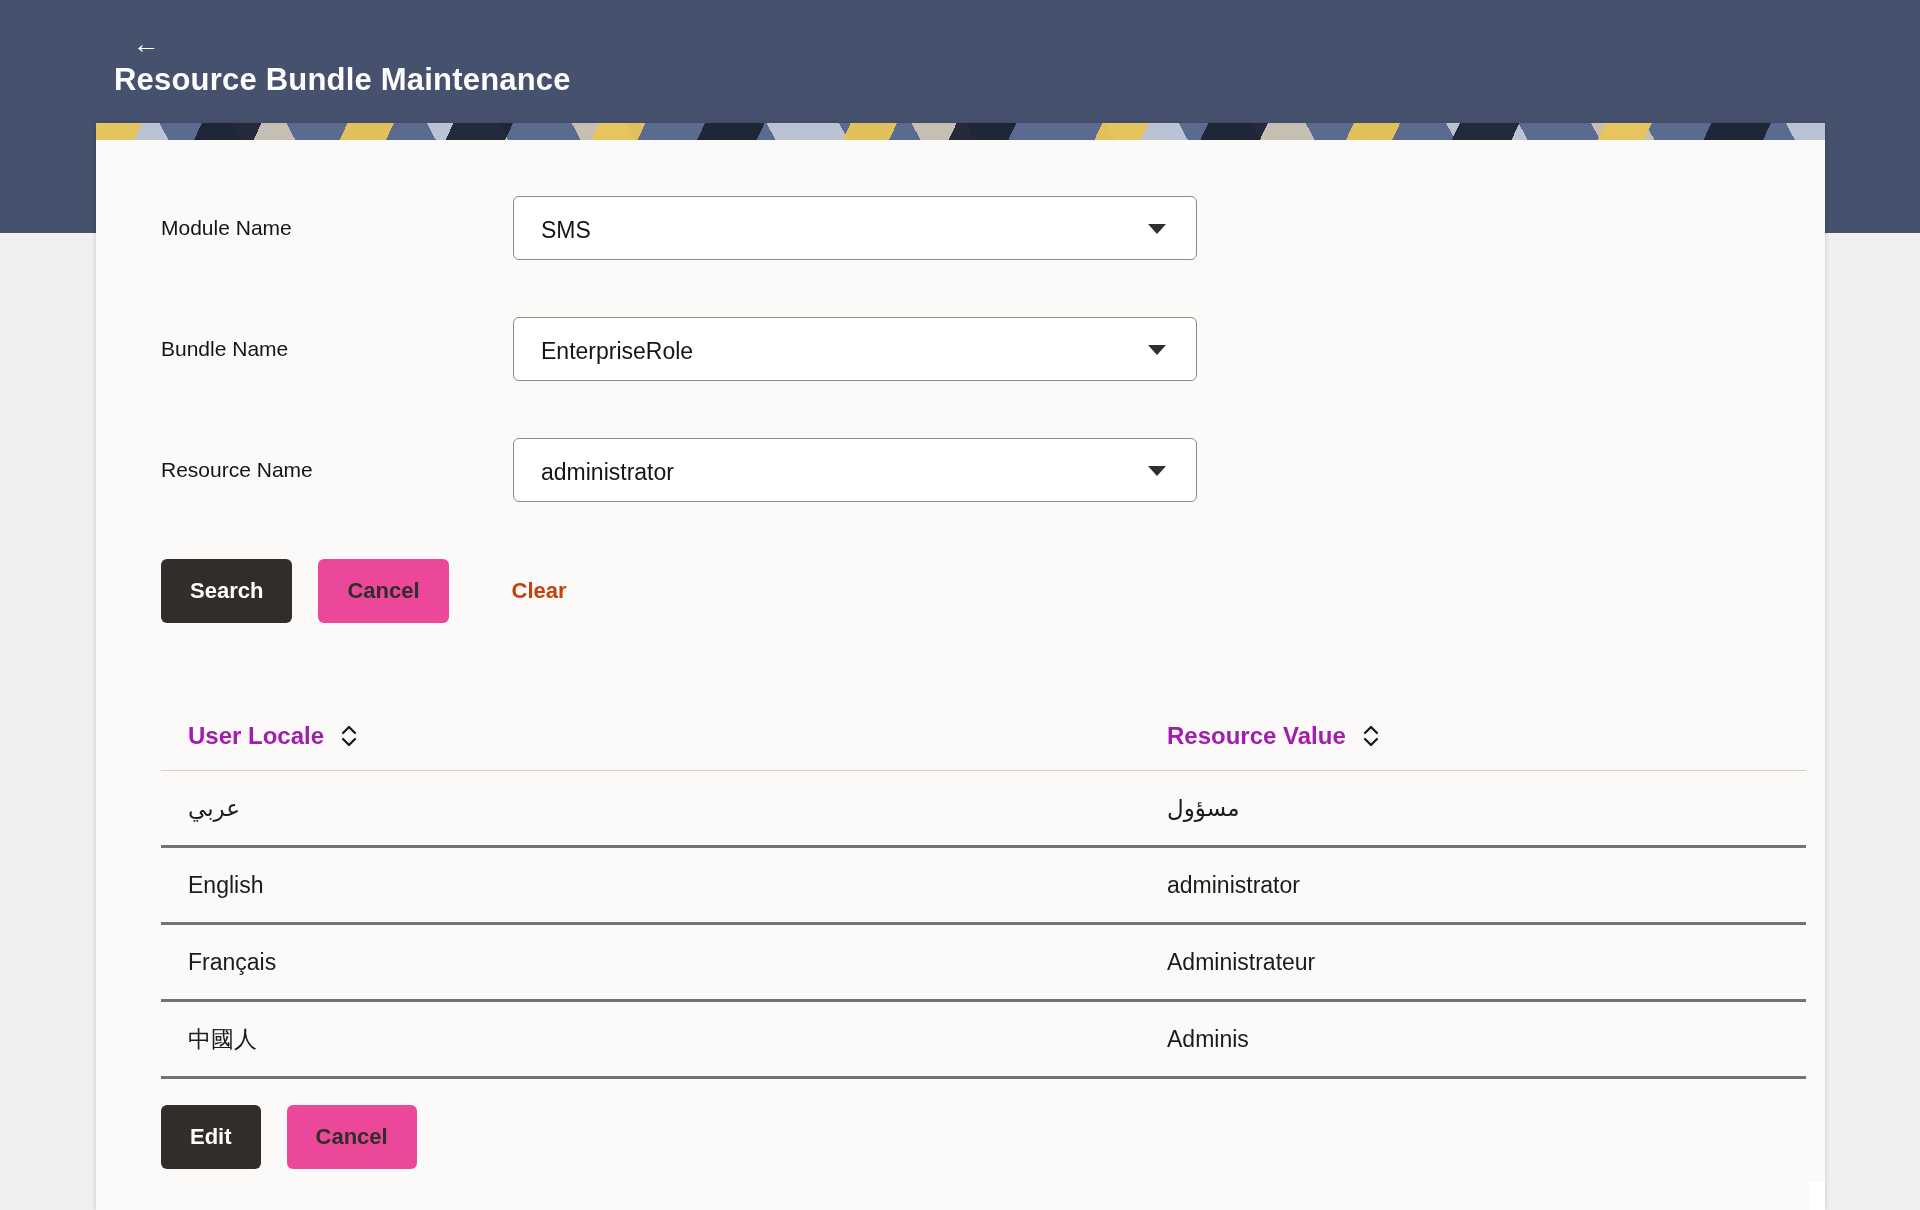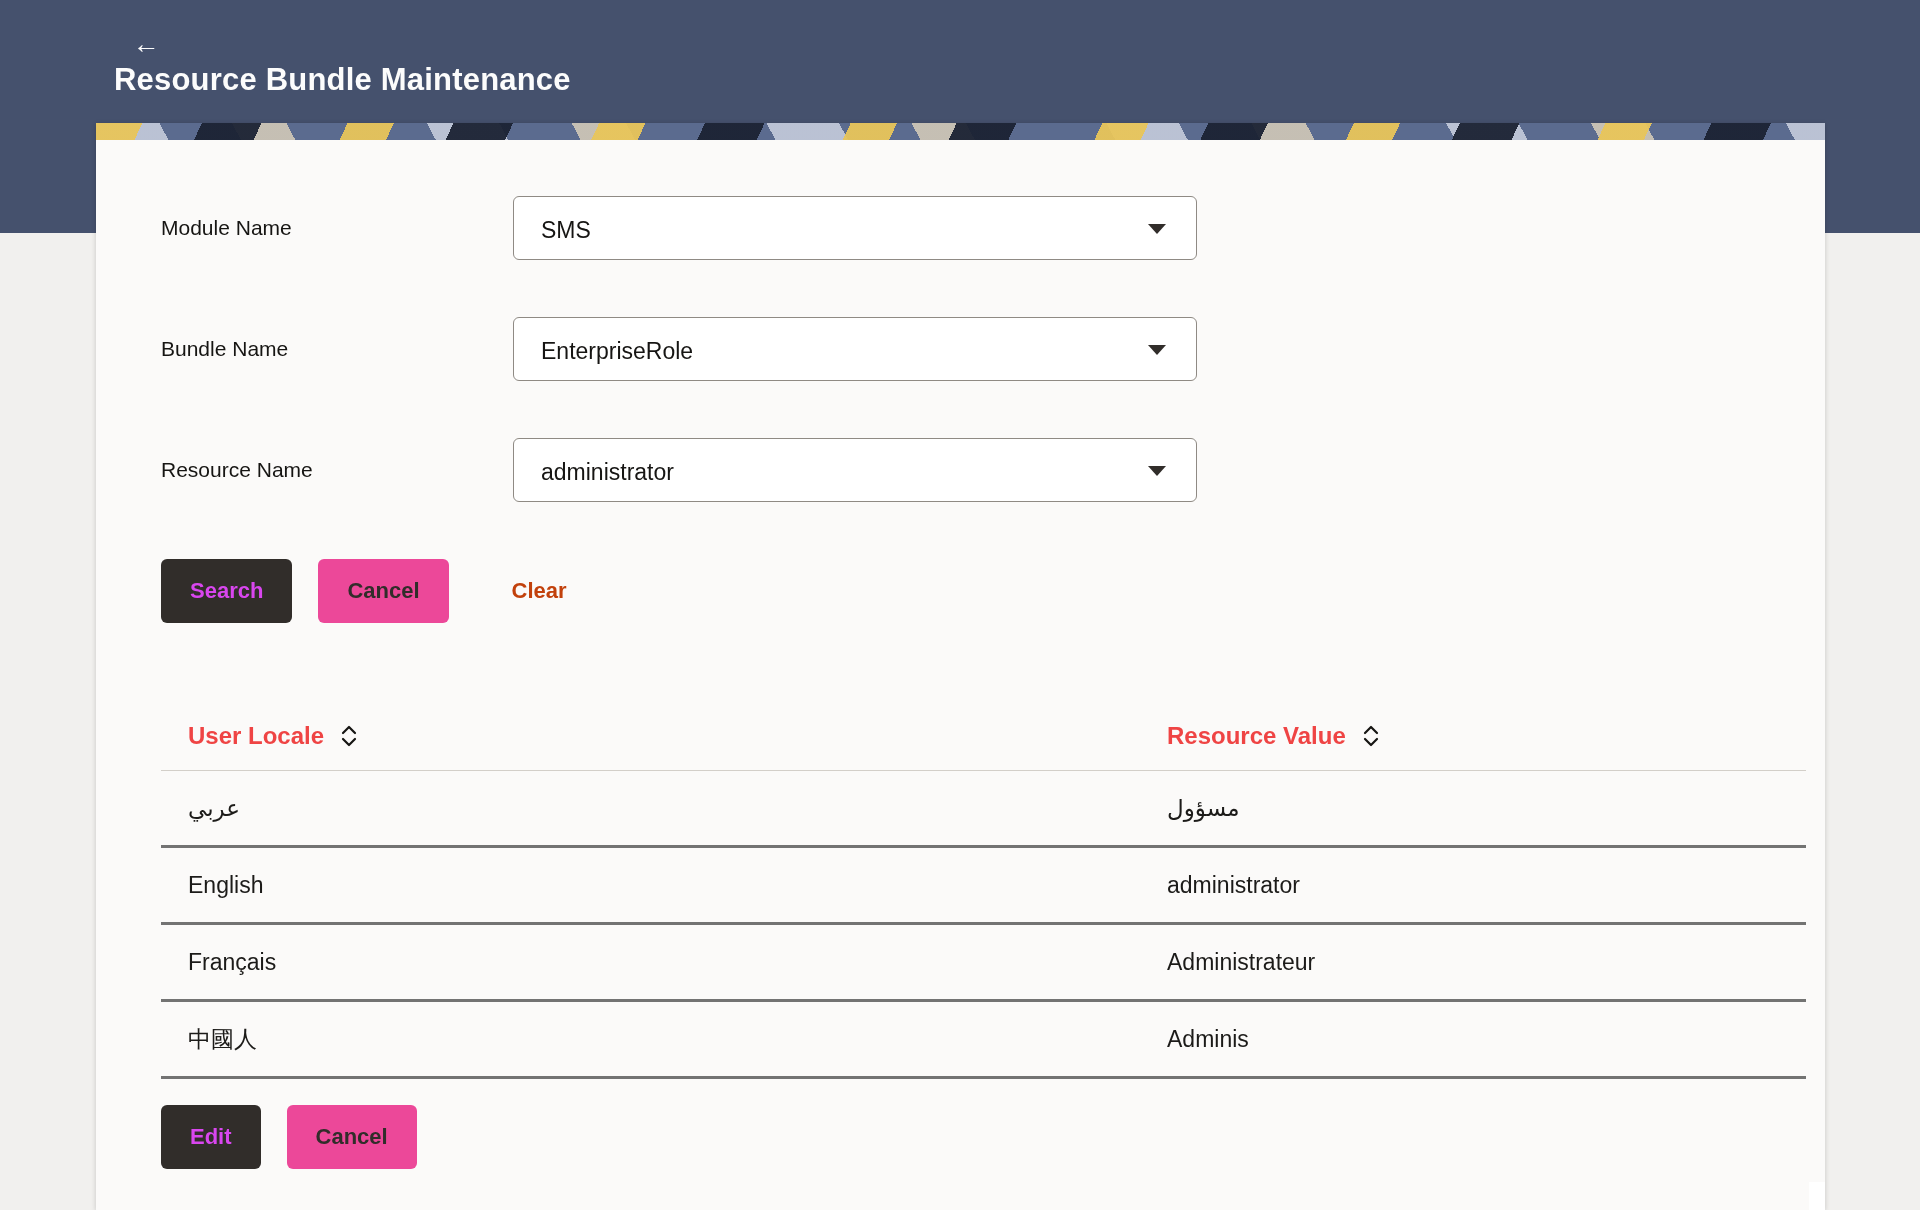--- a/index.html
+++ b/index.html
@@ -85,21 +85,21 @@
   .btn {
     height: 64px;
     display: inline-flex; align-items: center; justify-content: center;
     padding: 0 29px;
     border-radius: 6px;
     font-size: 22px; font-weight: 700;
     cursor: pointer;
     border: none;
     font-family: "Liberation Sans", "DejaVu Sans", sans-serif;
   }
-  .btn-dark { background: #312d2a; color: #d946ef; }
+  .btn-dark { background: #312d2a; color: #ffffff; }
   .btn-light { background: #ec4899; color: #312d2a; margin-left: 26px; }
   .btn-ghost {
     background: transparent; color: #c2410c; margin-left: 53px;
     padding: 0 10px;
   }
 
   
   .table-area {
     margin: 78px 0 0 65px;
     width: 1645px;
@@ -111,21 +111,21 @@
     padding-left: 27px;
     height: 77px;
     border-bottom: 3px solid #737373;
   }
   .t-head {
     height: 70px;
     border-bottom: 1px solid #d3cfc9;
   }
   .t-head .th {
     display: flex; align-items: center;
-    font-size: 24px; font-weight: 700; color: #ef4444;
+    font-size: 24px; font-weight: 700; color: #a21caf;
     cursor: pointer;
   }
   .sort-icon { margin-left: 16px; display: inline-flex; }
   .t-cell { font-size: 23px; color: #1c1b19; }
 
   .bottom-btns { margin: 26px 0 0 65px; display: flex; }
   .bottom-btns .btn-light { margin-left: 26px; }
 
   .scrollbar-track {
     position: absolute; right: 0; bottom: 0;

